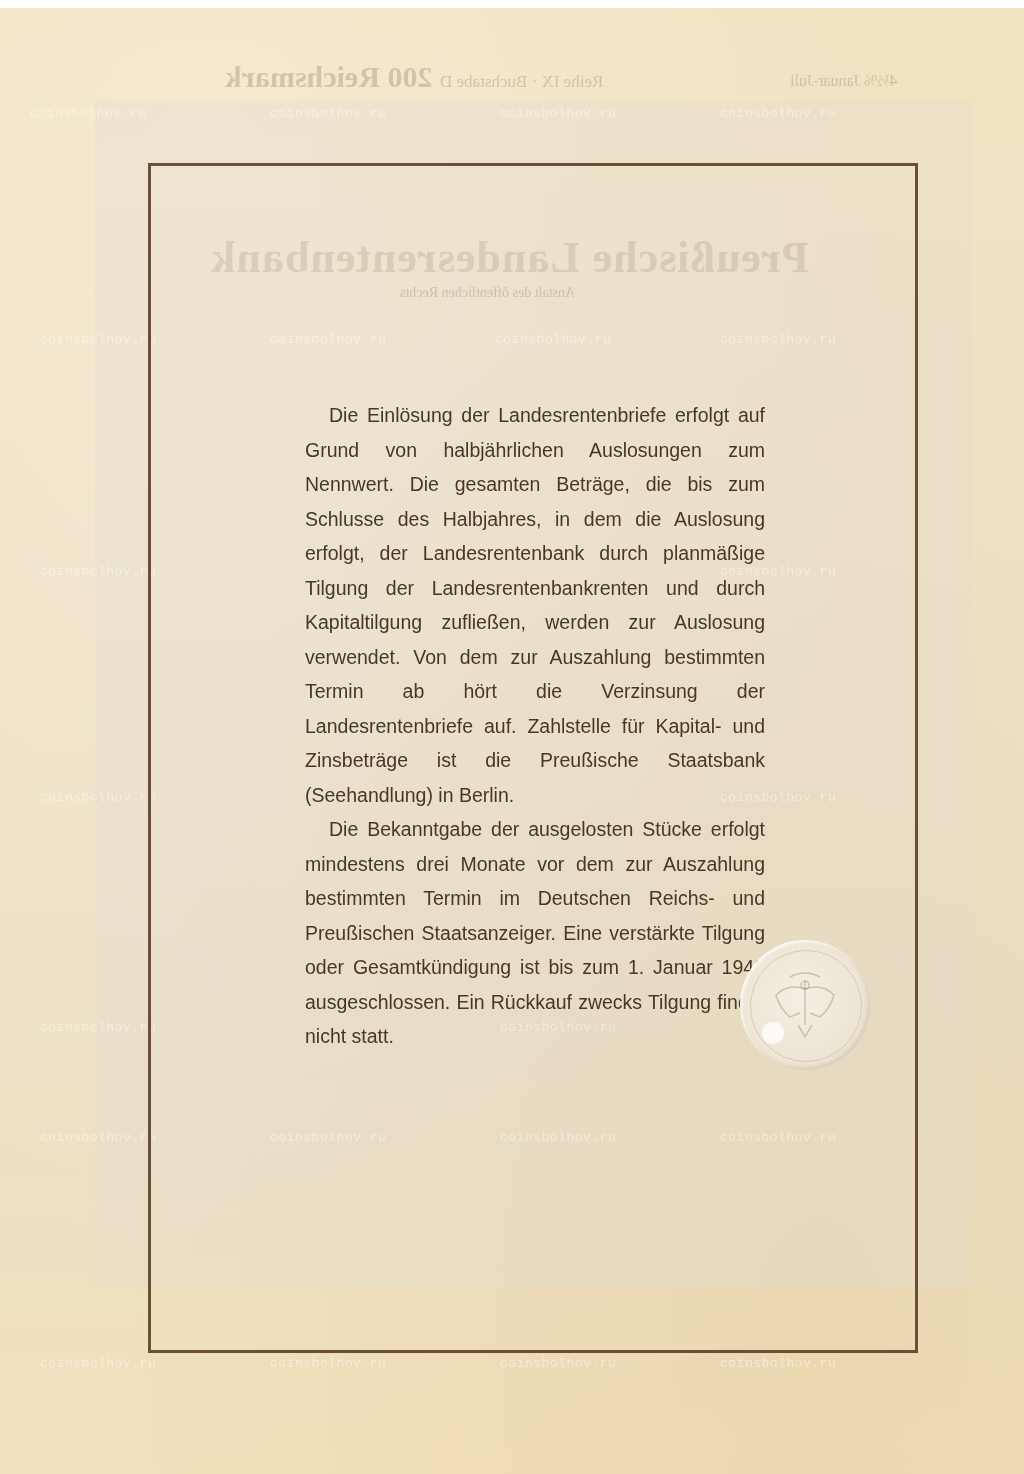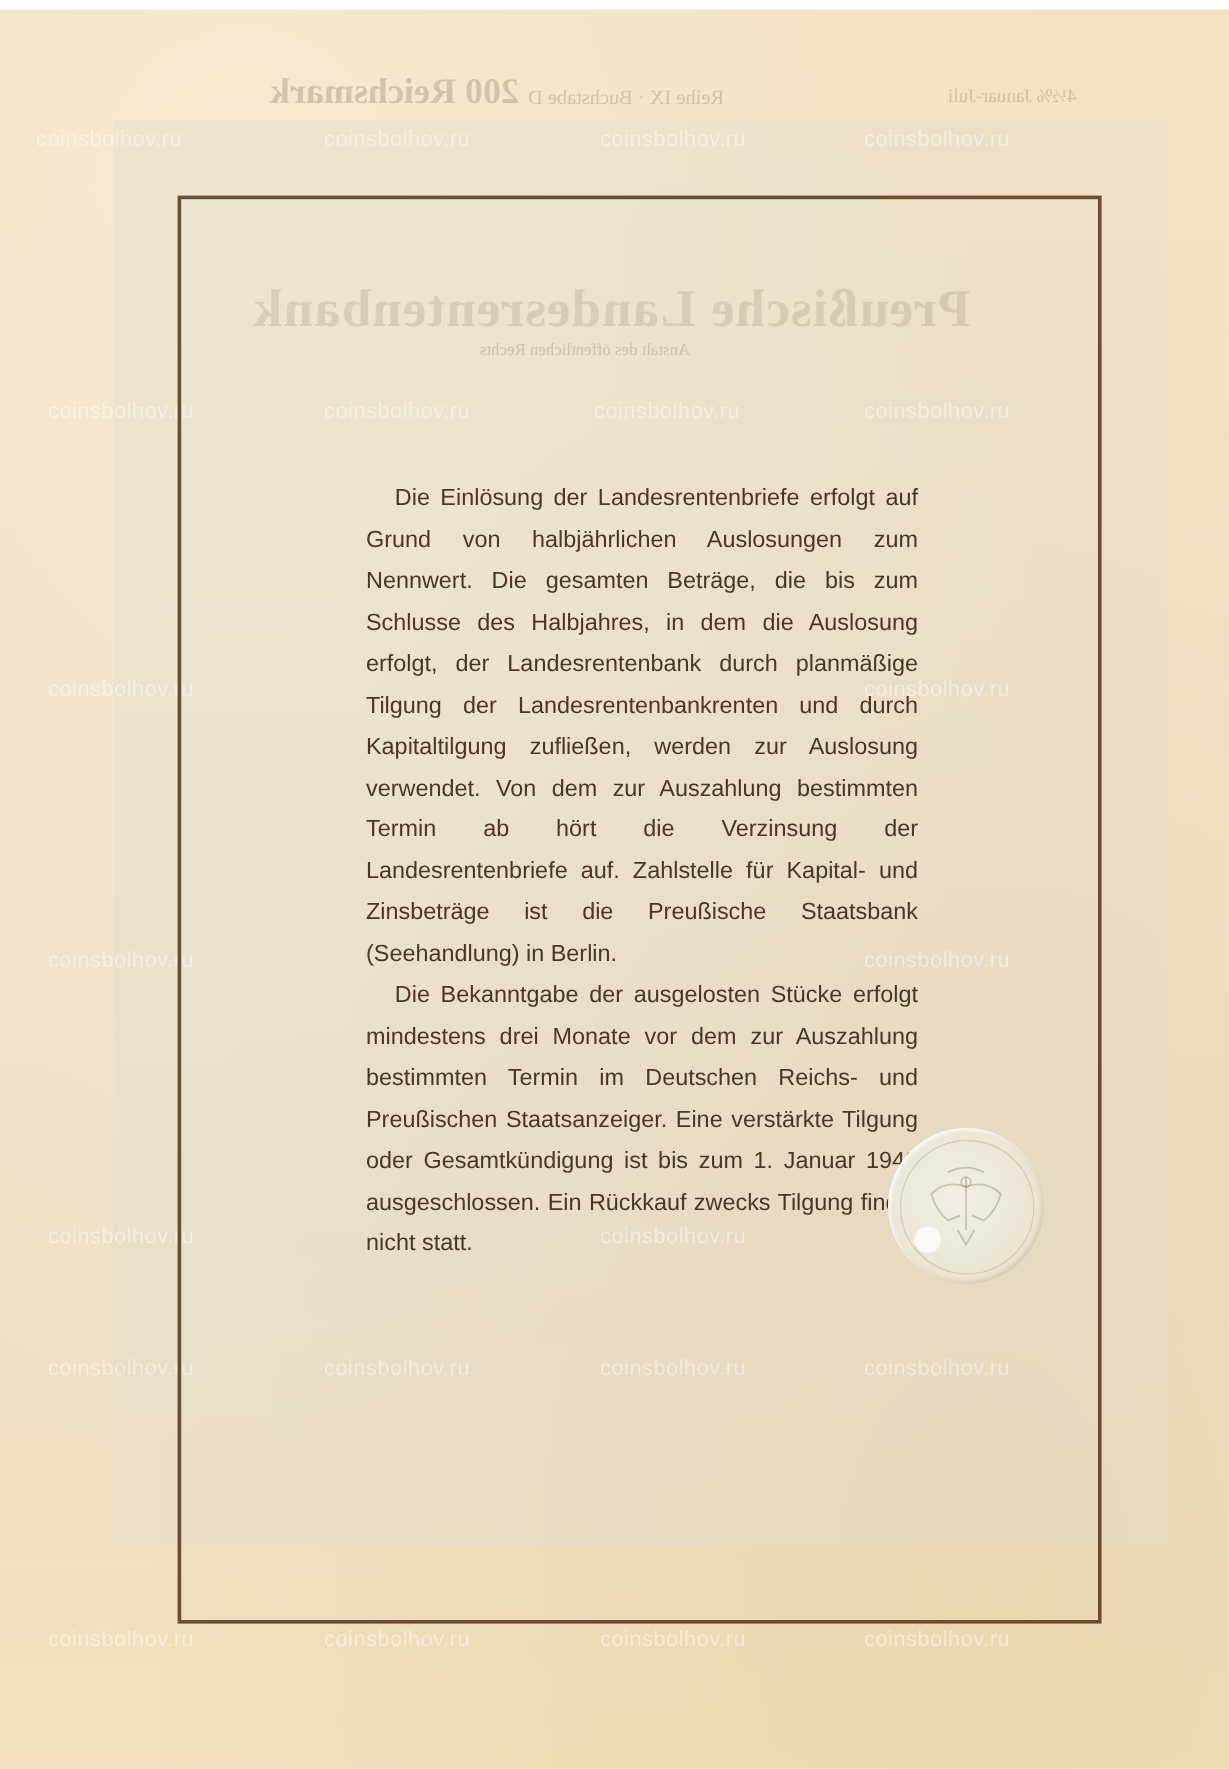--- a/index.html
+++ b/index.html
@@ -45,22 +45,22 @@
     .st-header-mid  { left: 440px; top: 72px; font-size: 17px; }
     .st-header-right{ left: 225px; top: 60px; font-size: 30px; font-weight: bold; }
     .st-title {
       left: 210px; top: 232px; font-size: 44px; font-weight: bold;
       letter-spacing: 1px; color: rgba(120, 105, 85, 0.18);
     }
     .st-sub { left: 400px; top: 285px; font-size: 14px; }
     .watermark {
       position: absolute;
       color: rgba(255, 255, 255, 0.45);
-      font-family: Liberation Sans, sans-serif;
-      font-size: 18px;
+      font-family: Liberation Mono, monospace;
+      font-size: 13px;
       white-space: nowrap;
       letter-spacing: 0.5px;
     }
     .frame {
       position: absolute;
       left: 148px; top: 163px;
       width: 770px; height: 1190px;
       border: 3px solid #6b4e33;
       box-sizing: border-box;
     }

